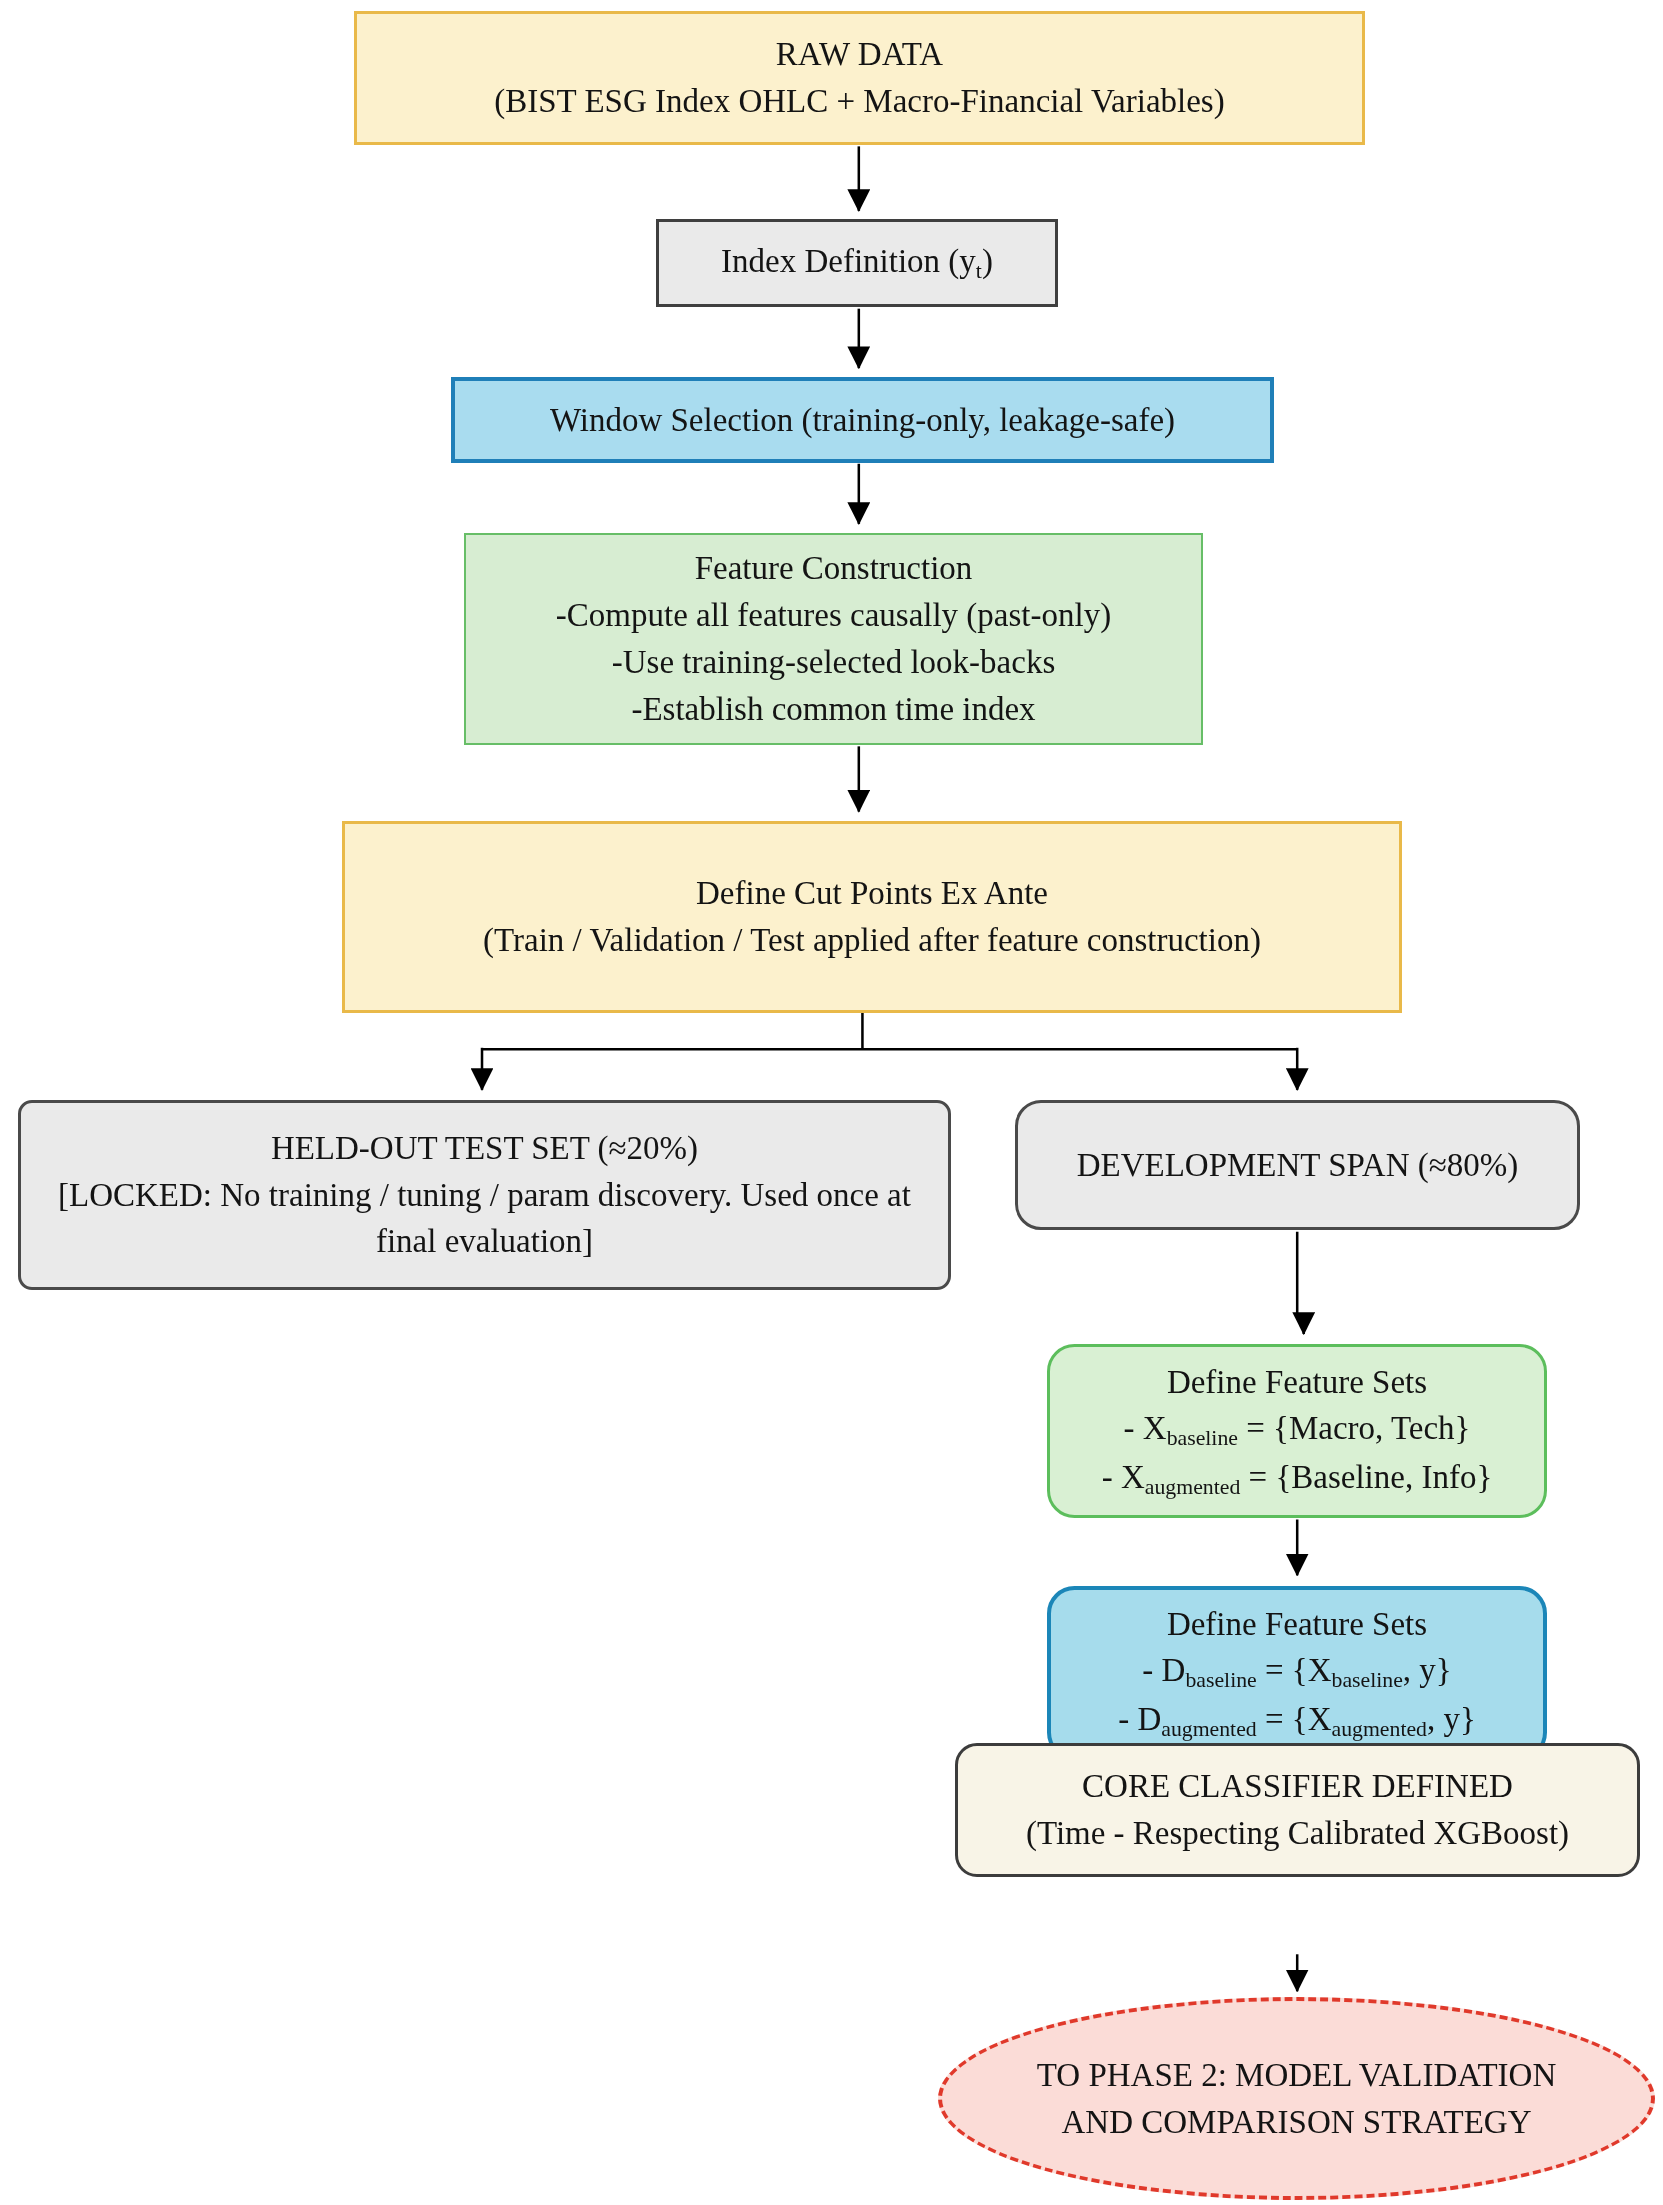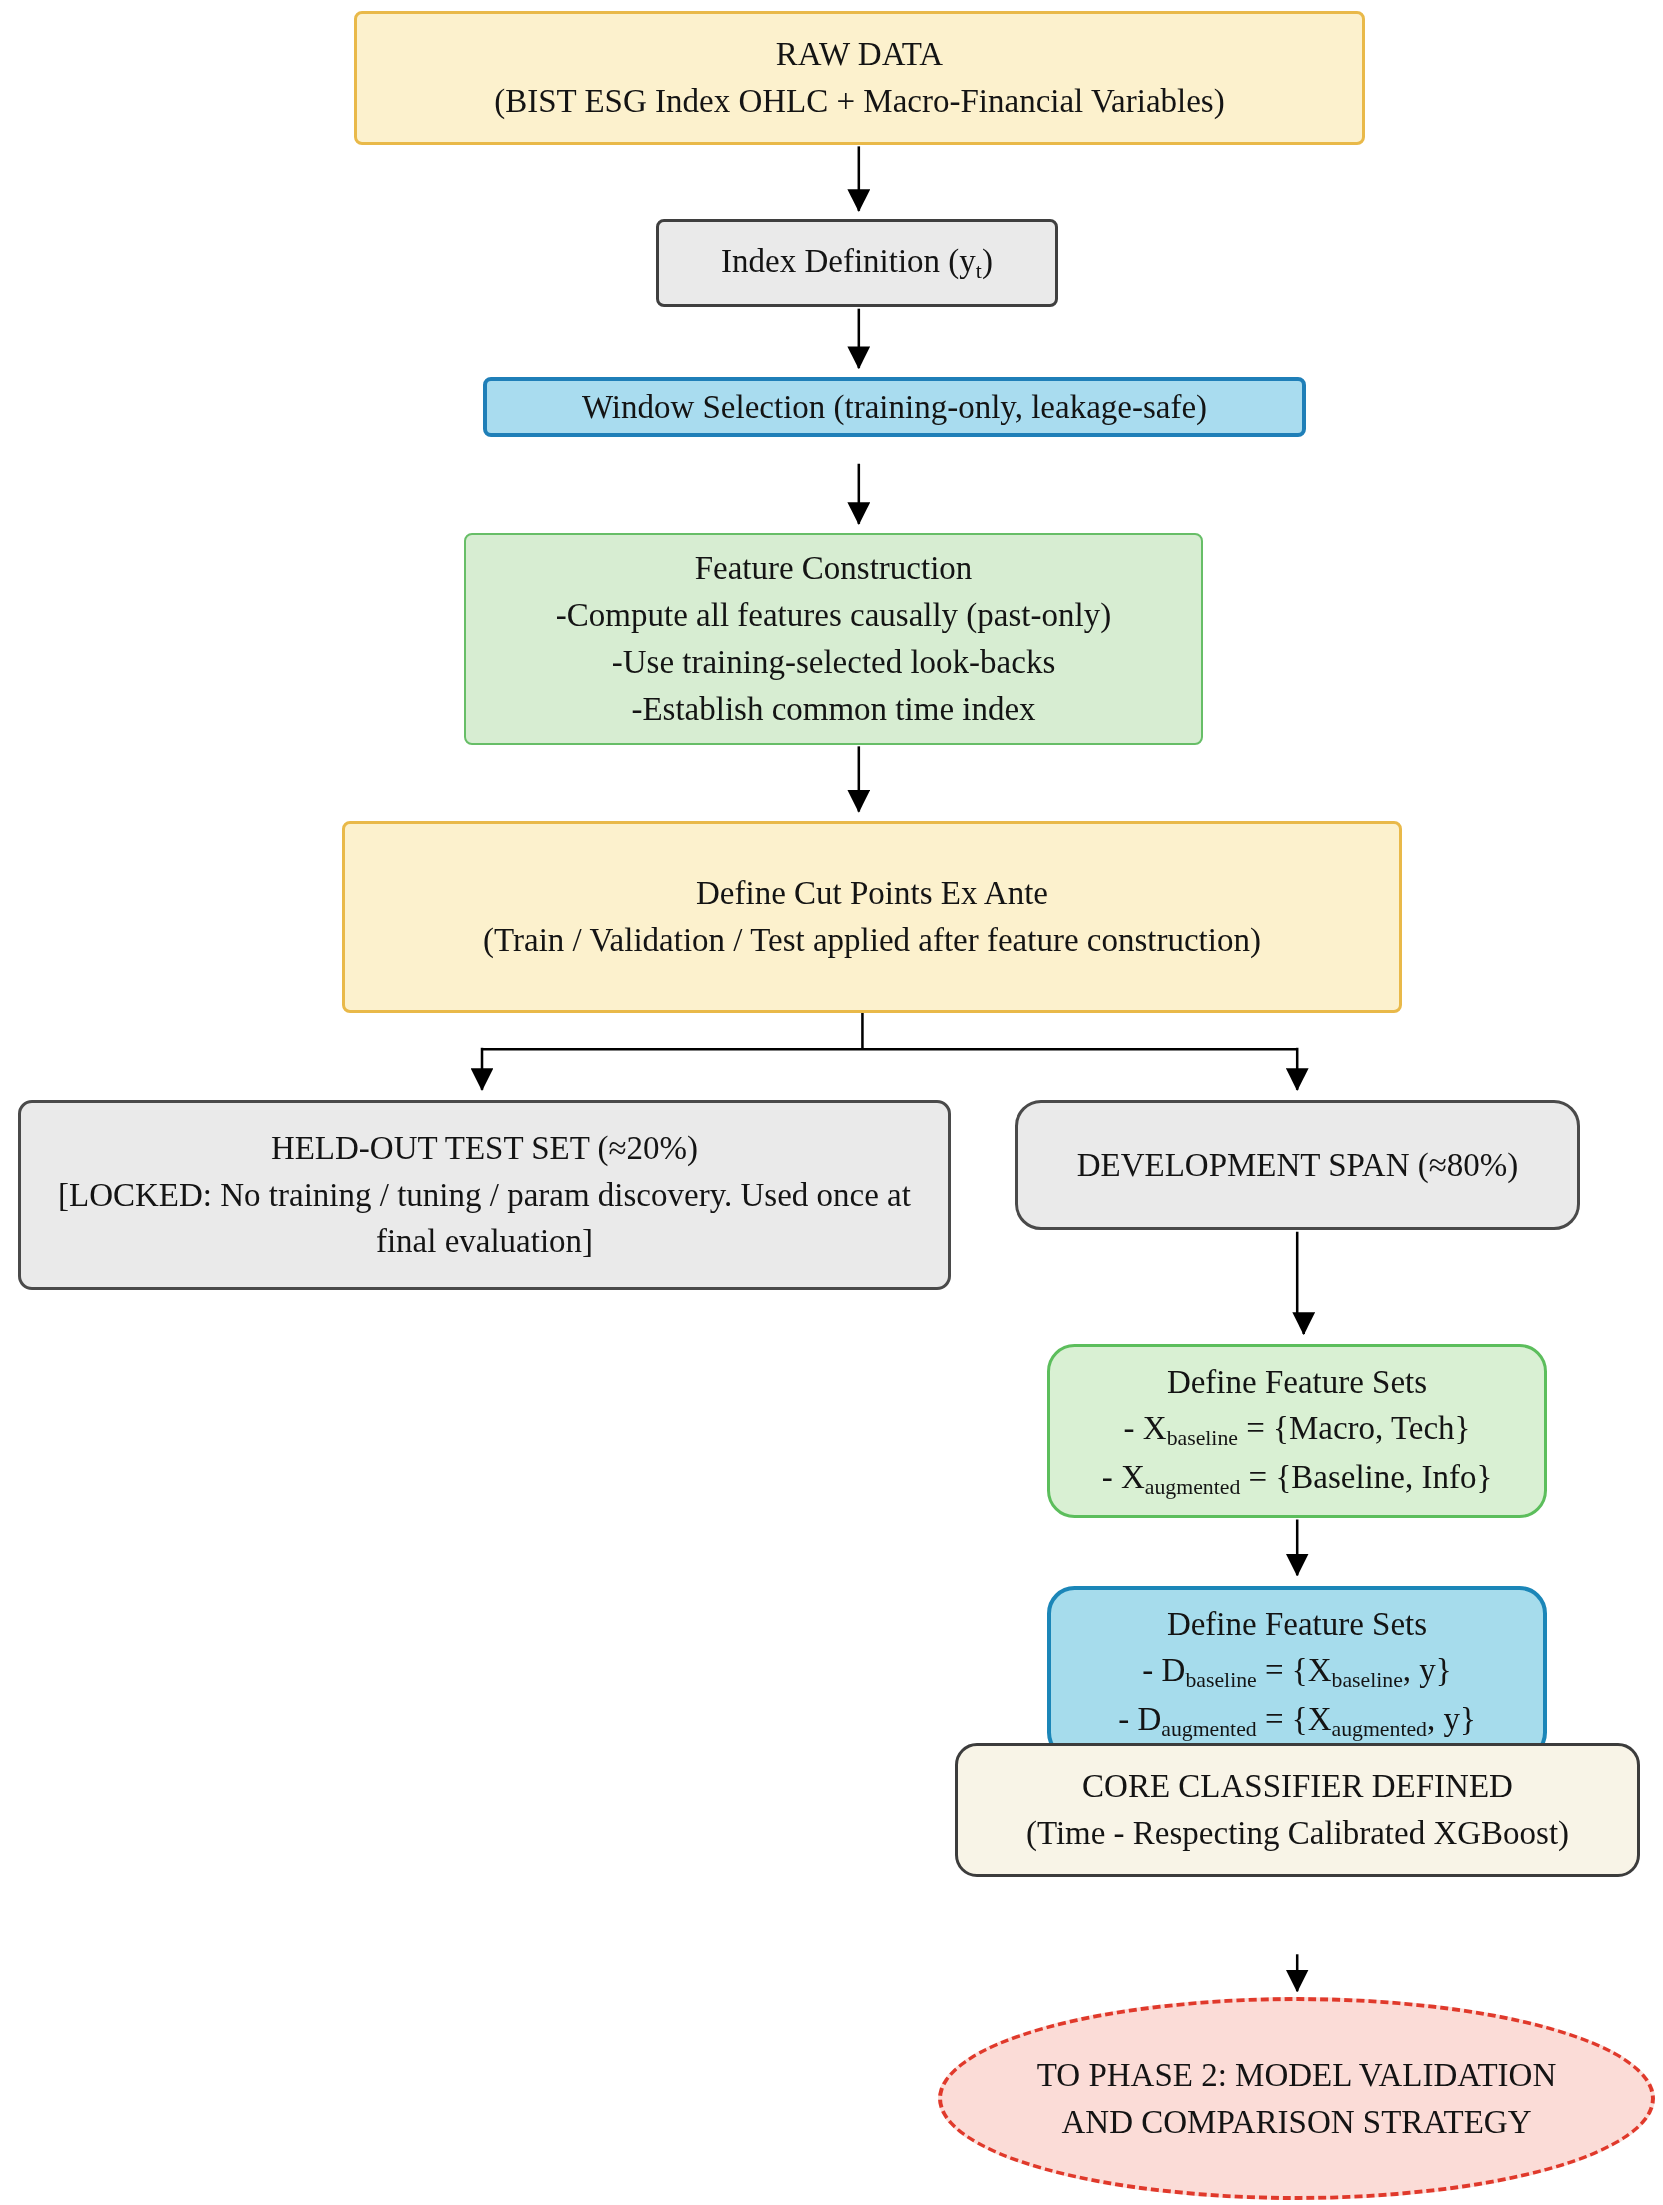--- a/index.html
+++ b/index.html
@@ -2,27 +2,27 @@
 <html style="font-size:11.6px"><head>
 <meta charset="utf-8">
 <style>
   html,body{margin:0;padding:0;background:#ffffff;}
   #canvas{position:relative;width:1664px;height:2205px;background:#ffffff;overflow:hidden;}
   .node{
     position:absolute;box-sizing:border-box;
     display:flex;flex-direction:column;justify-content:center;align-items:center;
     text-align:center;color:#141414;
     font-family:"Liberation Serif","DejaVu Serif",serif;
-    font-size:33px;line-height:1.42;border-radius:8px;
+    font-size:33px;line-height:1.42;
   }
   .line{width:100%;}
   .sb{font-size:0.66em;vertical-align:-0.28em;}
   #raw-data{left:354px;top:11px;width:1011px;height:134px;background:#FCF1CD;border:3.6px solid #E9B949;}
   #target-definition{left:656px;top:219px;width:402px;height:88px;background:#EAEAEA;border:3.6px solid #3F3F3F;}
-  #window-selection{left:451px;top:377px;width:823px;height:60px;background:#A9DCEF;border:4.3px solid #1F7FB8;margin-left:32px;}
+  #window-selection{left:451px;top:377px;width:823px;height:86px;background:#A9DCEF;border:4.3px solid #1F7FB8;}
   #feature-construction{left:464px;top:533px;width:739px;height:212px;background:#D7EDD2;border:2.9px solid #67BE67;}
   #define-cut-points{left:342px;top:821px;width:1060px;height:192px;background:#FCF1CD;border:3.6px solid #E9B949;}
   #held-out{left:18px;top:1100px;width:933px;height:190px;background:#EAEAEA;border:3.6px solid #4A4A4A;border-radius:14px;padding:0 16px;}
   #development-span{left:1015px;top:1100px;width:565px;height:130px;background:#EAEAEA;border:3.6px solid #4A4A4A;border-radius:26px;}
   #feature-sets-x{left:1047px;top:1344px;width:500px;height:174px;background:#D9F0D3;border:3.6px solid #5CBE5C;border-radius:27.5px;}
   #feature-sets-d{left:1047px;top:1586px;width:500px;height:174px;background:#A6DCEC;border:4.3px solid #1B86B8;border-radius:27.5px;}
   #core-classifier{left:955px;top:1743px;width:685px;height:134px;background:#F8F4E7;border:3.6px solid #3C3C3C;border-radius:22px;}
   #phase2{left:938px;top:1997px;width:717px;height:203px;background:#FBDCD7;border:4.3px dashed #E0392B;border-radius:50%;}
   #connectors{position:absolute;left:0;top:0;width:1664px;height:2205px;pointer-events:none;}
   #connectors line,#connectors polyline{stroke:#000000;stroke-width:3.5;fill:none;}

